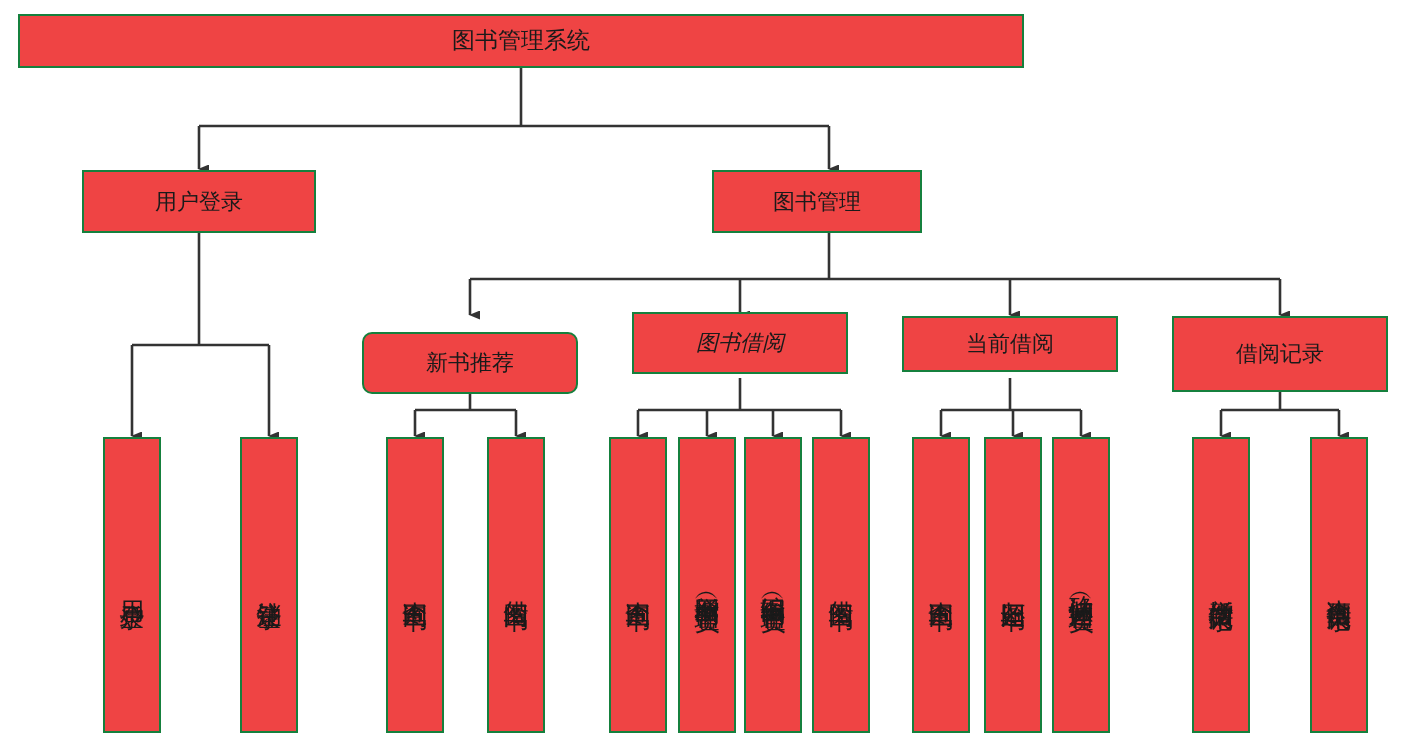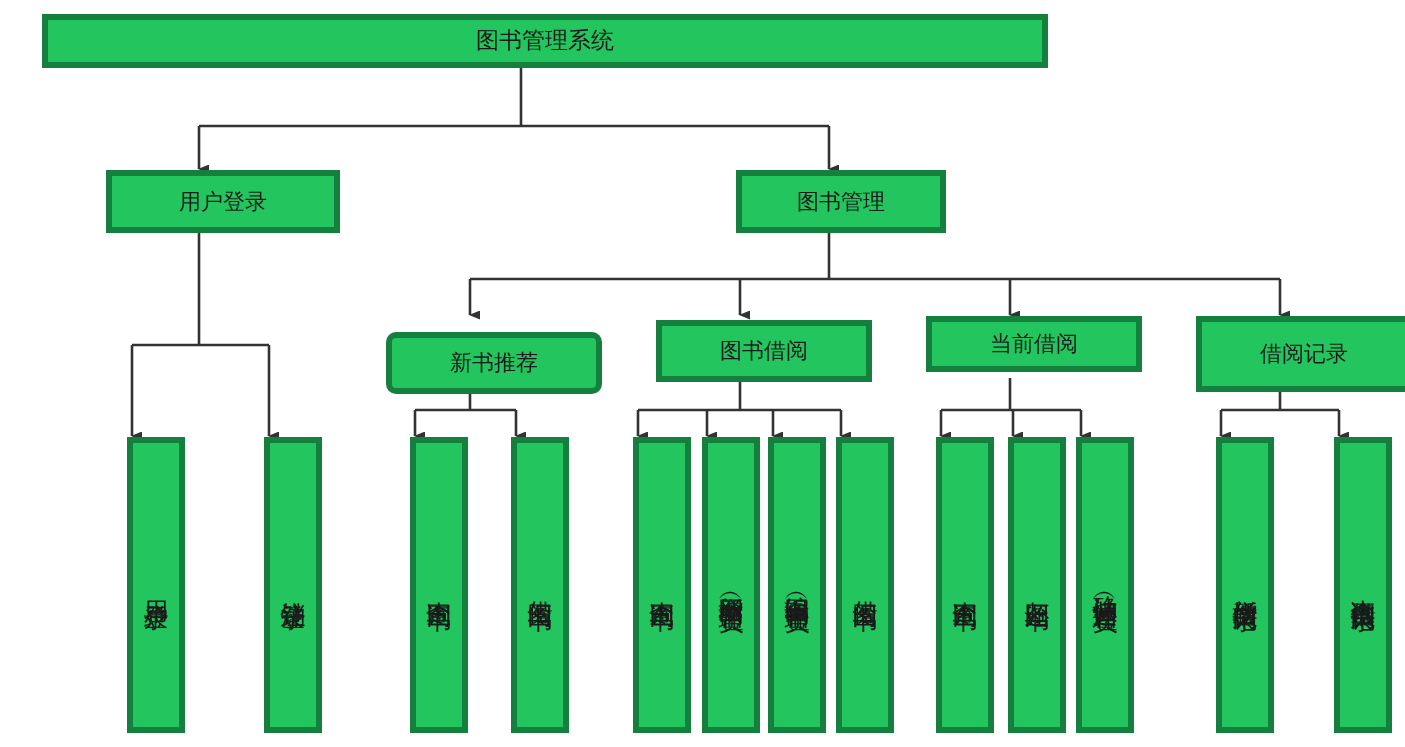--- a/index.html
+++ b/index.html
@@ -20,27 +20,26 @@
   #edges {
     position: absolute;
     left: 0;
     top: 0;
     width: 1405px;
     height: 747px;
   }
   .node {
     position: absolute;
     box-sizing: border-box;
-    background: #22c55e;
-    border: 6px solid #15803d;
+    background: #ef4444;
+    border: 2px solid #15803d;
     display: flex;
     align-items: center;
     justify-content: center;
     overflow: hidden;
-    margin-left: 24px;
   }
   .node-label {
     color: #1a1a1a;
     text-align: center;
     line-height: 1.18;
     white-space: nowrap;
   }
   .node.horizontal .node-label {
     font-size: 22px;
   }
@@ -116,21 +115,21 @@
       </div>
       <div class="node horizontal" style="left: 82px; top: 170px; width: 234px; height: 63px;">
         <span class="node-label">用户登录</span>
       </div>
       <div class="node horizontal" style="left: 712px; top: 170px; width: 210px; height: 63px;">
         <span class="node-label">图书管理</span>
       </div>
       <div class="node horizontal" style="left: 362px; top: 332px; width: 216px; height: 62px; border-radius: 10px;">
         <span class="node-label">新书推荐</span>
       </div>
-      <div class="node horizontal" style="left: 632px; top: 320px; width: 216px; height: 62px;">
+      <div class="node horizontal" style="left: 632px; top: 312px; width: 216px; height: 62px; font-style: italic;">
         <span class="node-label">图书借阅</span>
       </div>
       <div class="node horizontal" style="left: 902px; top: 316px; width: 216px; height: 56px;">
         <span class="node-label">当前借阅</span>
       </div>
       <div class="node horizontal" style="left: 1172px; top: 316px; width: 216px; height: 76px;">
         <span class="node-label">借阅记录</span>
       </div>
       <div class="node vertical" style="left: 103px; top: 437px; width: 58px; height: 296px;">
         <span class="node-label">用户登录</span>

